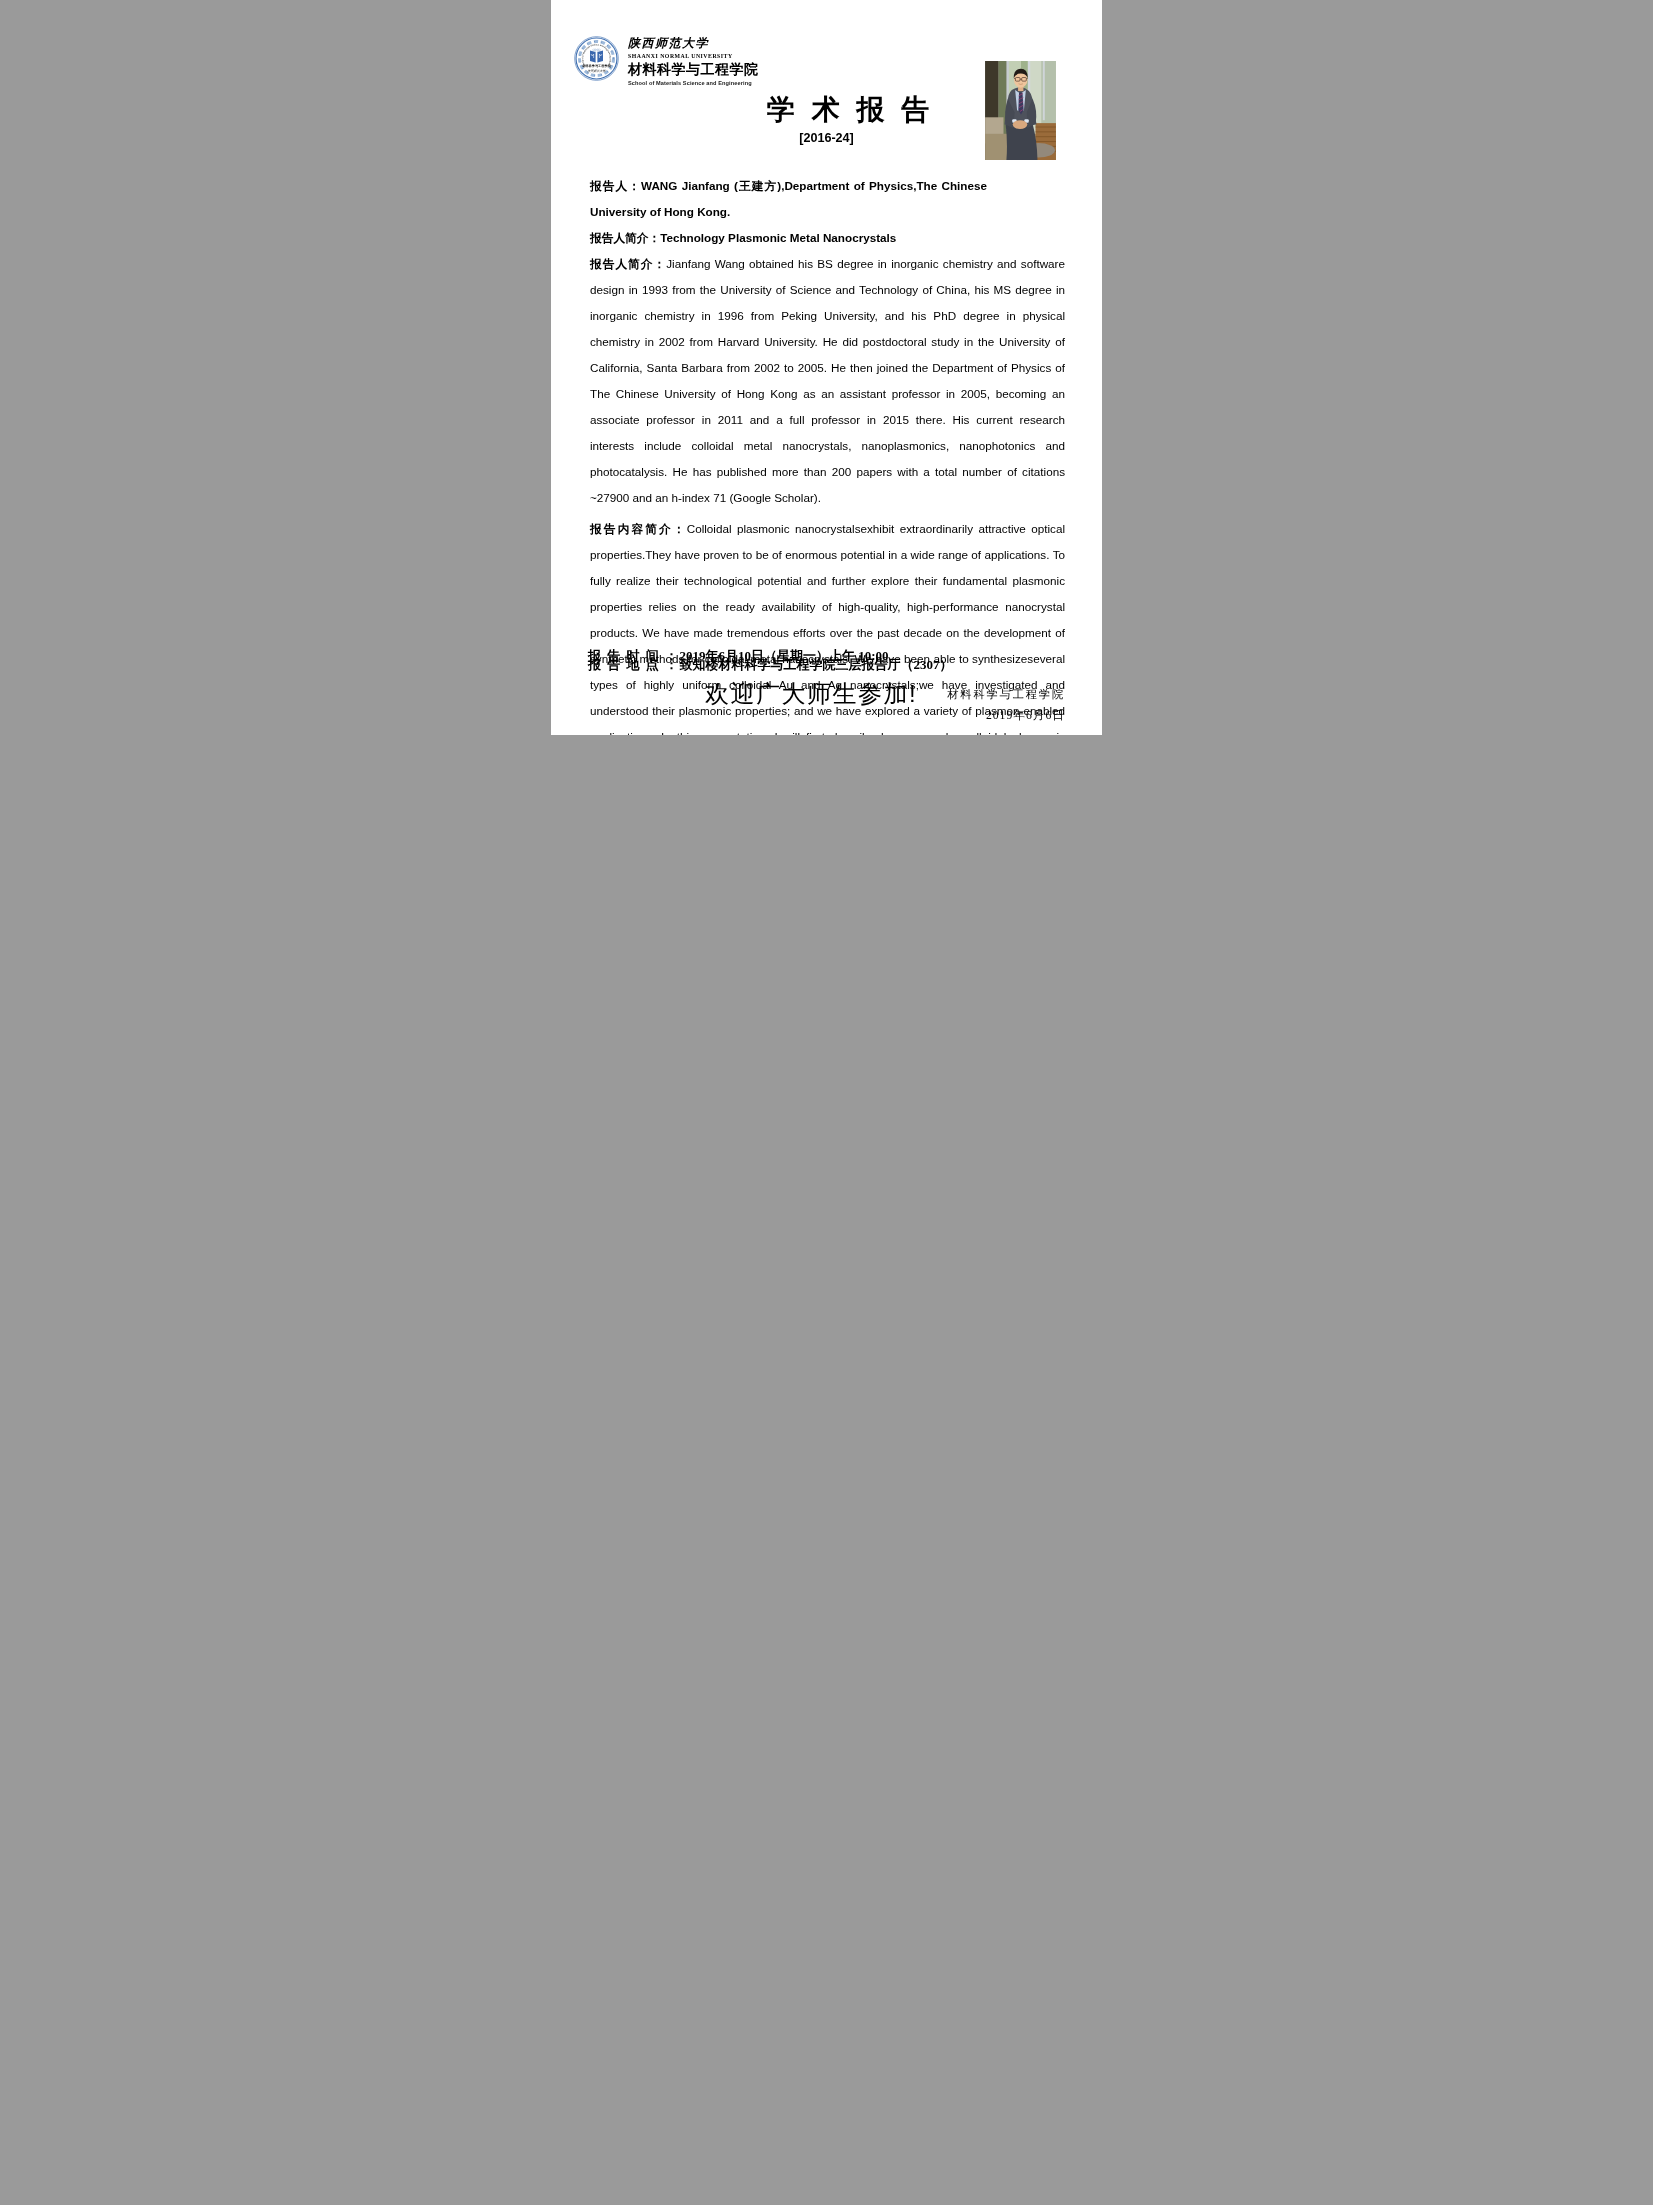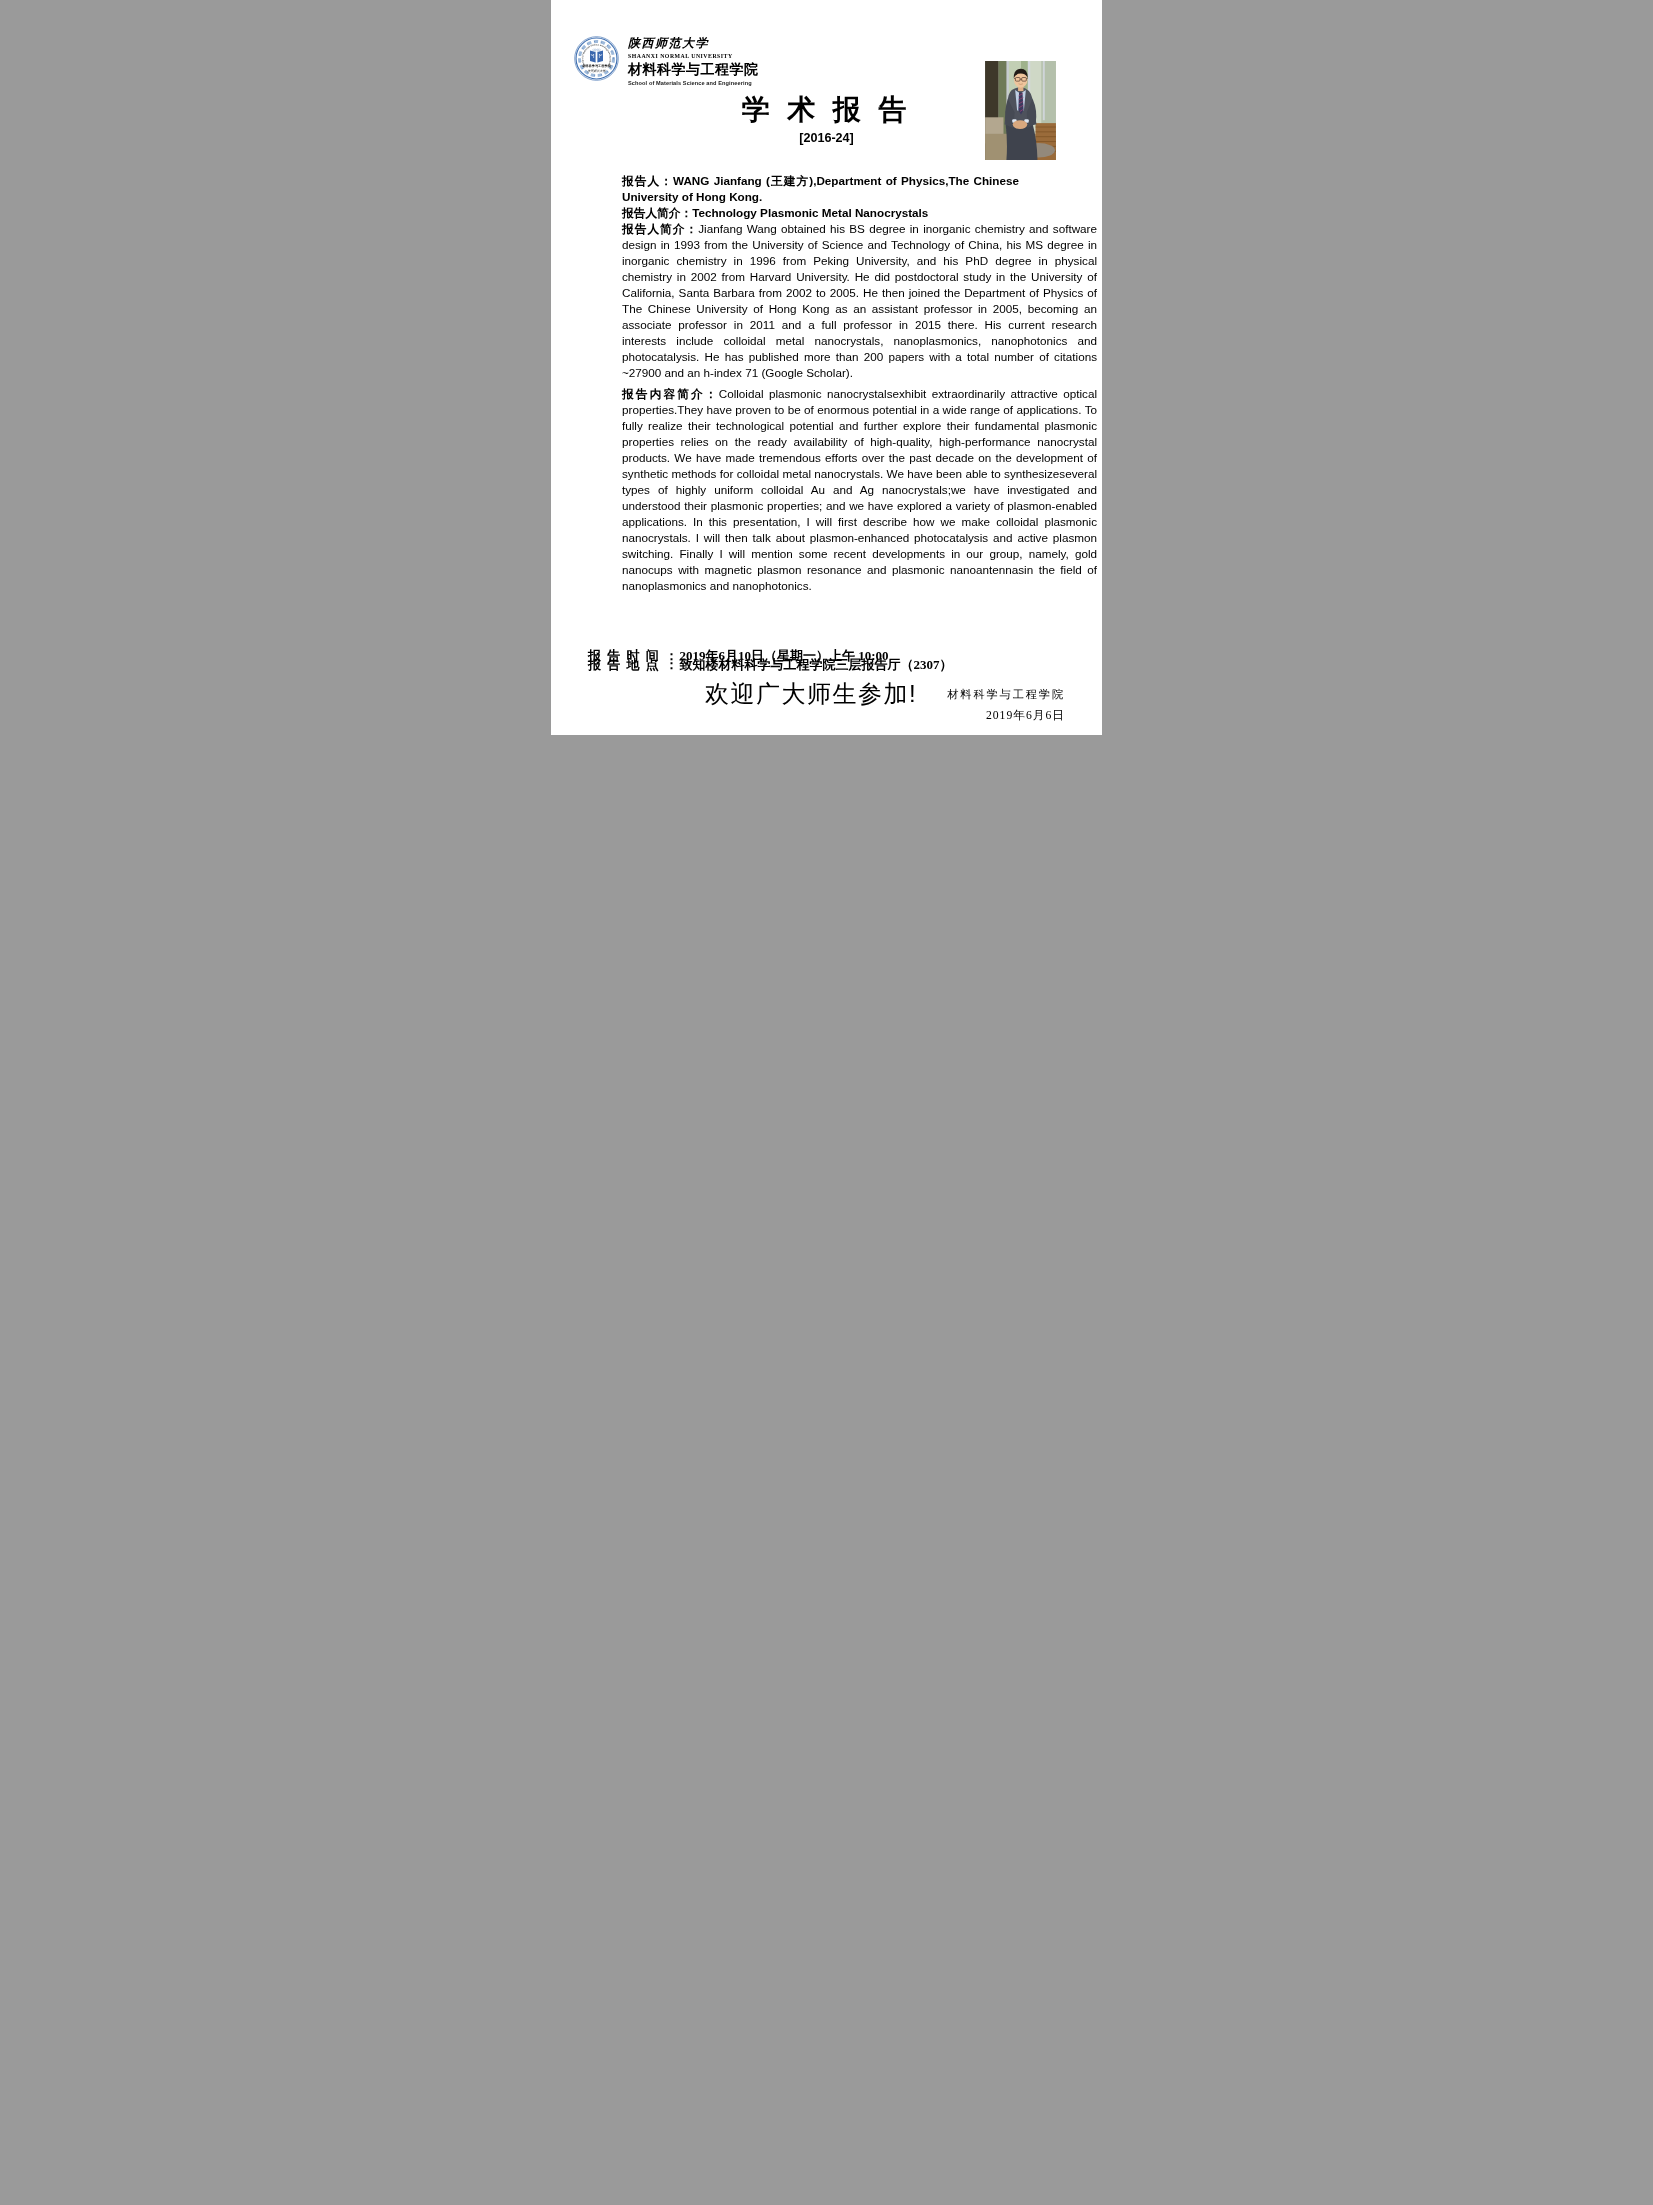--- a/index.html
+++ b/index.html
@@ -32,38 +32,38 @@
   }
   .school-en {
     font-weight:bold; font-size:5.6px; color:#222;
     letter-spacing:0.1px; margin-top:1px; white-space:nowrap;
   }
 
   
   .main-title {
     position:absolute; top:91px; left:0; width:100%;
     text-align:center;
-    font-family:Liberation Sans, sans-serif;
+    font-family:Liberation Serif, serif;
     font-weight:bold; font-size:28px; letter-spacing:4.9px;
     white-space:nowrap;
+    padding-left:24px;
   }
   .serial {
     position:absolute; top:131px; left:0; width:100%;
     text-align:center; font-weight:bold; font-size:12.6px;
   }
 
   
   .photo { position:absolute; left:434px; top:61px; width:71px; height:99px; }
 
   
   .content {
     position:absolute; left:39px; top:173px; width:475px;
-    font-size:11.7px; line-height:16px;
+    font-size:11.7px; line-height:26px;
     text-align:justify;
-    margin-left:32px;
   }
   .content p { margin:0; }
   .p-speaker { font-weight:bold; padding-right:78px; }
   .p-topic   { font-weight:bold; }
   .p-abstract{ margin-top:4.9px !important; }
   .lbl { font-weight:bold; }
 
   
   .f-line {
     position:absolute; left:37px;

